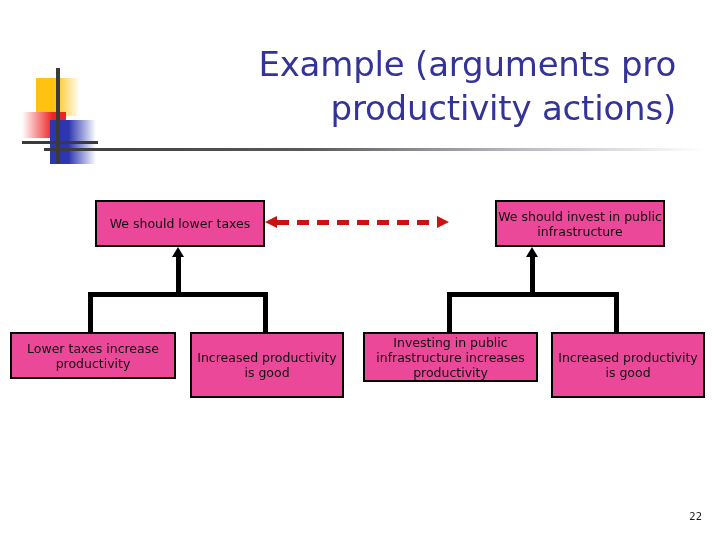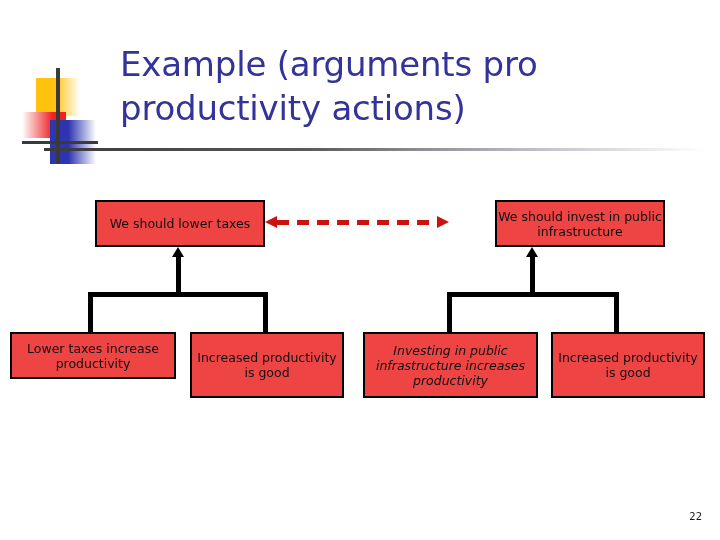--- a/index.html
+++ b/index.html
@@ -64,21 +64,21 @@
     height: 3px;
     background: #3A3A3A;
   }
 
   
   #title {
     position: absolute;
     left: 120px;
     top: 42px;
     width: 556px;
-    text-align: left;
+    text-align: right;
     color: #333399;
     font-size: 34px;
     line-height: 44px;
     font-family: "DejaVu Sans", sans-serif;
     font-weight: 400;
     letter-spacing: -0.2px;
   }
 
   
   #title-rule {
@@ -95,42 +95,42 @@
     position: absolute;
     left: 0;
     top: 0;
     width: 720px;
     height: 540px;
   }
 
   .node {
     position: absolute;
     box-sizing: border-box;
-    background: #ef4444;
+    background: #ec4899;
     border: 2px solid #000000;
     color: #101010;
     font-size: 12.5px;
     line-height: 15px;
     font-family: "DejaVu Sans", sans-serif;
     text-align: center;
     display: flex;
     align-items: center;
     justify-content: center;
     padding: 2px 0;
   }
   .node span { display: block; width: 100%; }
 
   
   #node-claim-left  { left: 95px;  top: 200px; width: 170px; height: 47px; }
   #node-claim-right { left: 449px; top: 200px; width: 170px; height: 47px; margin-left: 46px; }
 
   
   #node-premise-1 { left: 10px;  top: 332px; width: 166px; height: 47px; }
   #node-premise-2 { left: 190px; top: 332px; width: 154px; height: 66px; }
-  #node-premise-3 { left: 363px; top: 332px; width: 175px; height: 66px; font-style: italic; }
+  #node-premise-3 { left: 363px; top: 332px; width: 175px; height: 50px; }
   #node-premise-4 { left: 551px; top: 332px; width: 154px; height: 66px; }
 
   
   .link { position: absolute; background: #000000; }
 
   
   #link-l-stem { left: 176px; top: 256px; width: 5px; height: 40px; }
   #link-l-bar  { left: 88px;  top: 292px; width: 180px; height: 5px; }
   #link-l-drop-a { left: 88px;  top: 292px; width: 5px; height: 41px; }
   #link-l-drop-b { left: 263px; top: 292px; width: 5px; height: 41px; }

